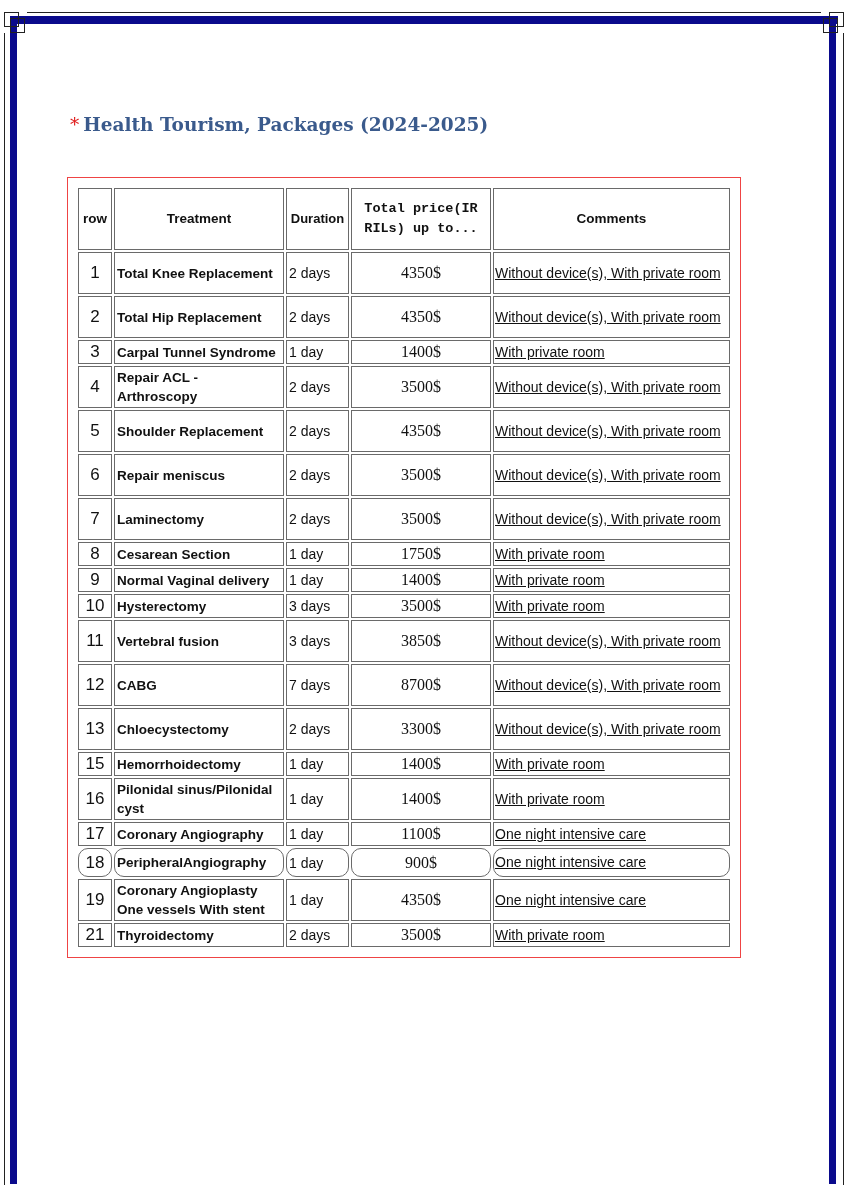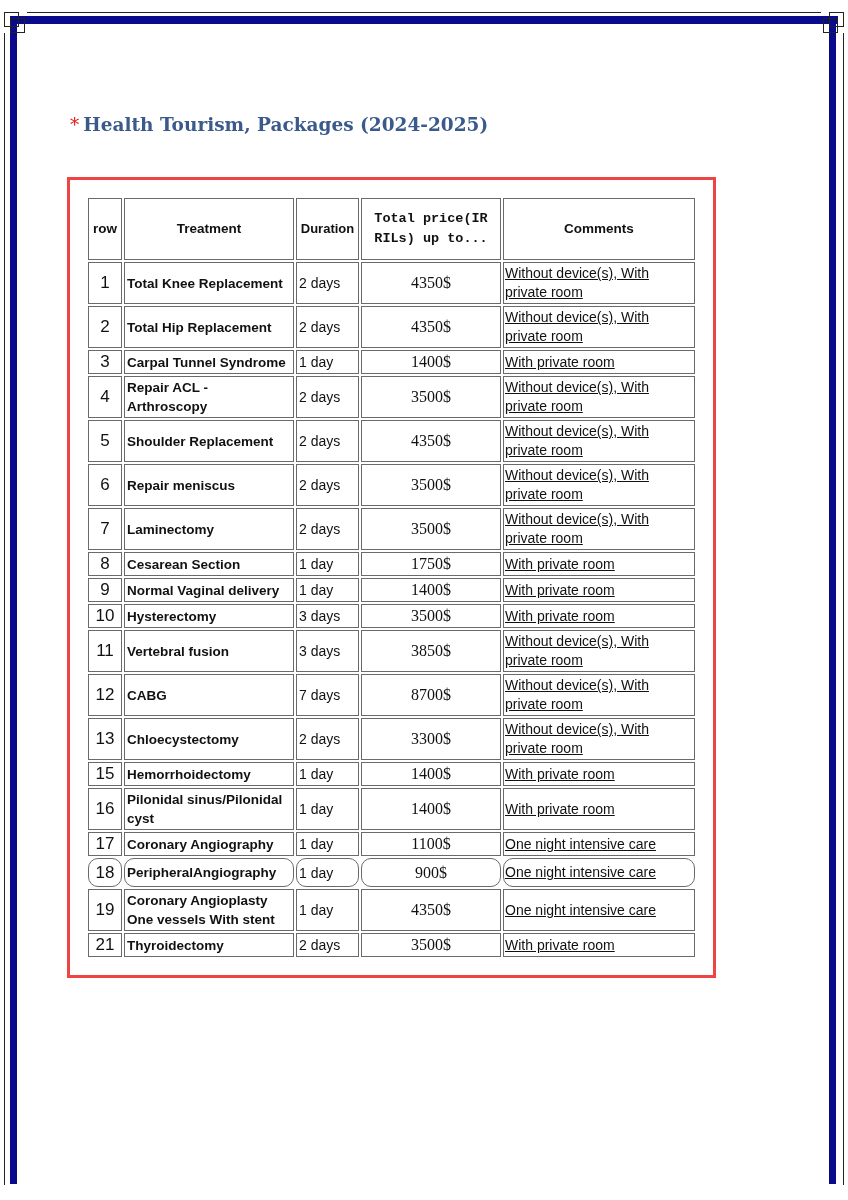--- a/index.html
+++ b/index.html
@@ -13,28 +13,28 @@
   .frame-line-top2 { position: absolute; left: 27px; top: 16px; width: 794px; height: 1px; background: #222; }
   .frame-line-left { position: absolute; left: 4px; top: 33px; width: 1px; height: 1152px; background: #222; }
   .frame-line-right { position: absolute; left: 843px; top: 33px; width: 1px; height: 1152px; background: #222; }
   .corner { position: absolute; width: 15px; height: 15px; border: 1px solid #222; box-sizing: border-box; }
 
   
   .title { position: absolute; left: 70px; top: 114px; font-family: "DejaVu Serif", serif; font-weight: bold; font-size: 18.5px; color: #3a5a8c; letter-spacing: 0px; white-space: nowrap; }
   .title .star { color: #e01b1b; font-weight: normal; margin-right: 4px; }
 
   
-  .tbl { position: absolute; left: 67px; top: 177px; border: 3px solid #ef4444; border-collapse: separate; border-spacing: 2px; padding: 16px; }
+  .tbl { position: absolute; left: 67px; top: 177px; border: 1px solid #ef4444; border-collapse: separate; border-spacing: 2px; padding: 8px; }
   .tbl td, .tbl th { border: 1px solid #6a6a6a; padding: 0 2px; color: #111; vertical-align: middle; box-sizing: border-box; }
   .tbl th { font-family: "Liberation Sans", sans-serif; font-weight: bold; font-size: 13.5px; text-align: center; line-height: 20px; height: 62px; }
   .c-row { width: 34px; text-align: center; font-family: "Liberation Sans", sans-serif; font-size: 17px; }
   .c-treat { width: 170px; text-align: left; font-family: "Liberation Sans", sans-serif; font-weight: bold; font-size: 13.5px; line-height: 19px; }
   .c-dur { width: 63px; text-align: left; font-family: "Liberation Sans", sans-serif; font-size: 14px; }
   .c-price { width: 140px; text-align: center; font-family: "Liberation Serif", serif; font-size: 16px; }
-  .c-comm { width: 192px; text-align: left; font-family: "Liberation Sans", sans-serif; font-size: 14px; line-height: 19px; }
+  .c-comm { width: 237px; text-align: left; font-family: "Liberation Sans", sans-serif; font-size: 14px; line-height: 19px; }
   .tbl td.c-comm { padding-left: 1px; text-decoration: underline; }
   tr.tall td { height: 42px; }
   tr.short td { height: 24px; }
   tr.mid td { height: 29px; border-radius: 10px; }
 </style>
 </head>
 <body>
 
 <div>
   <div class="frame-line-top"></div>

